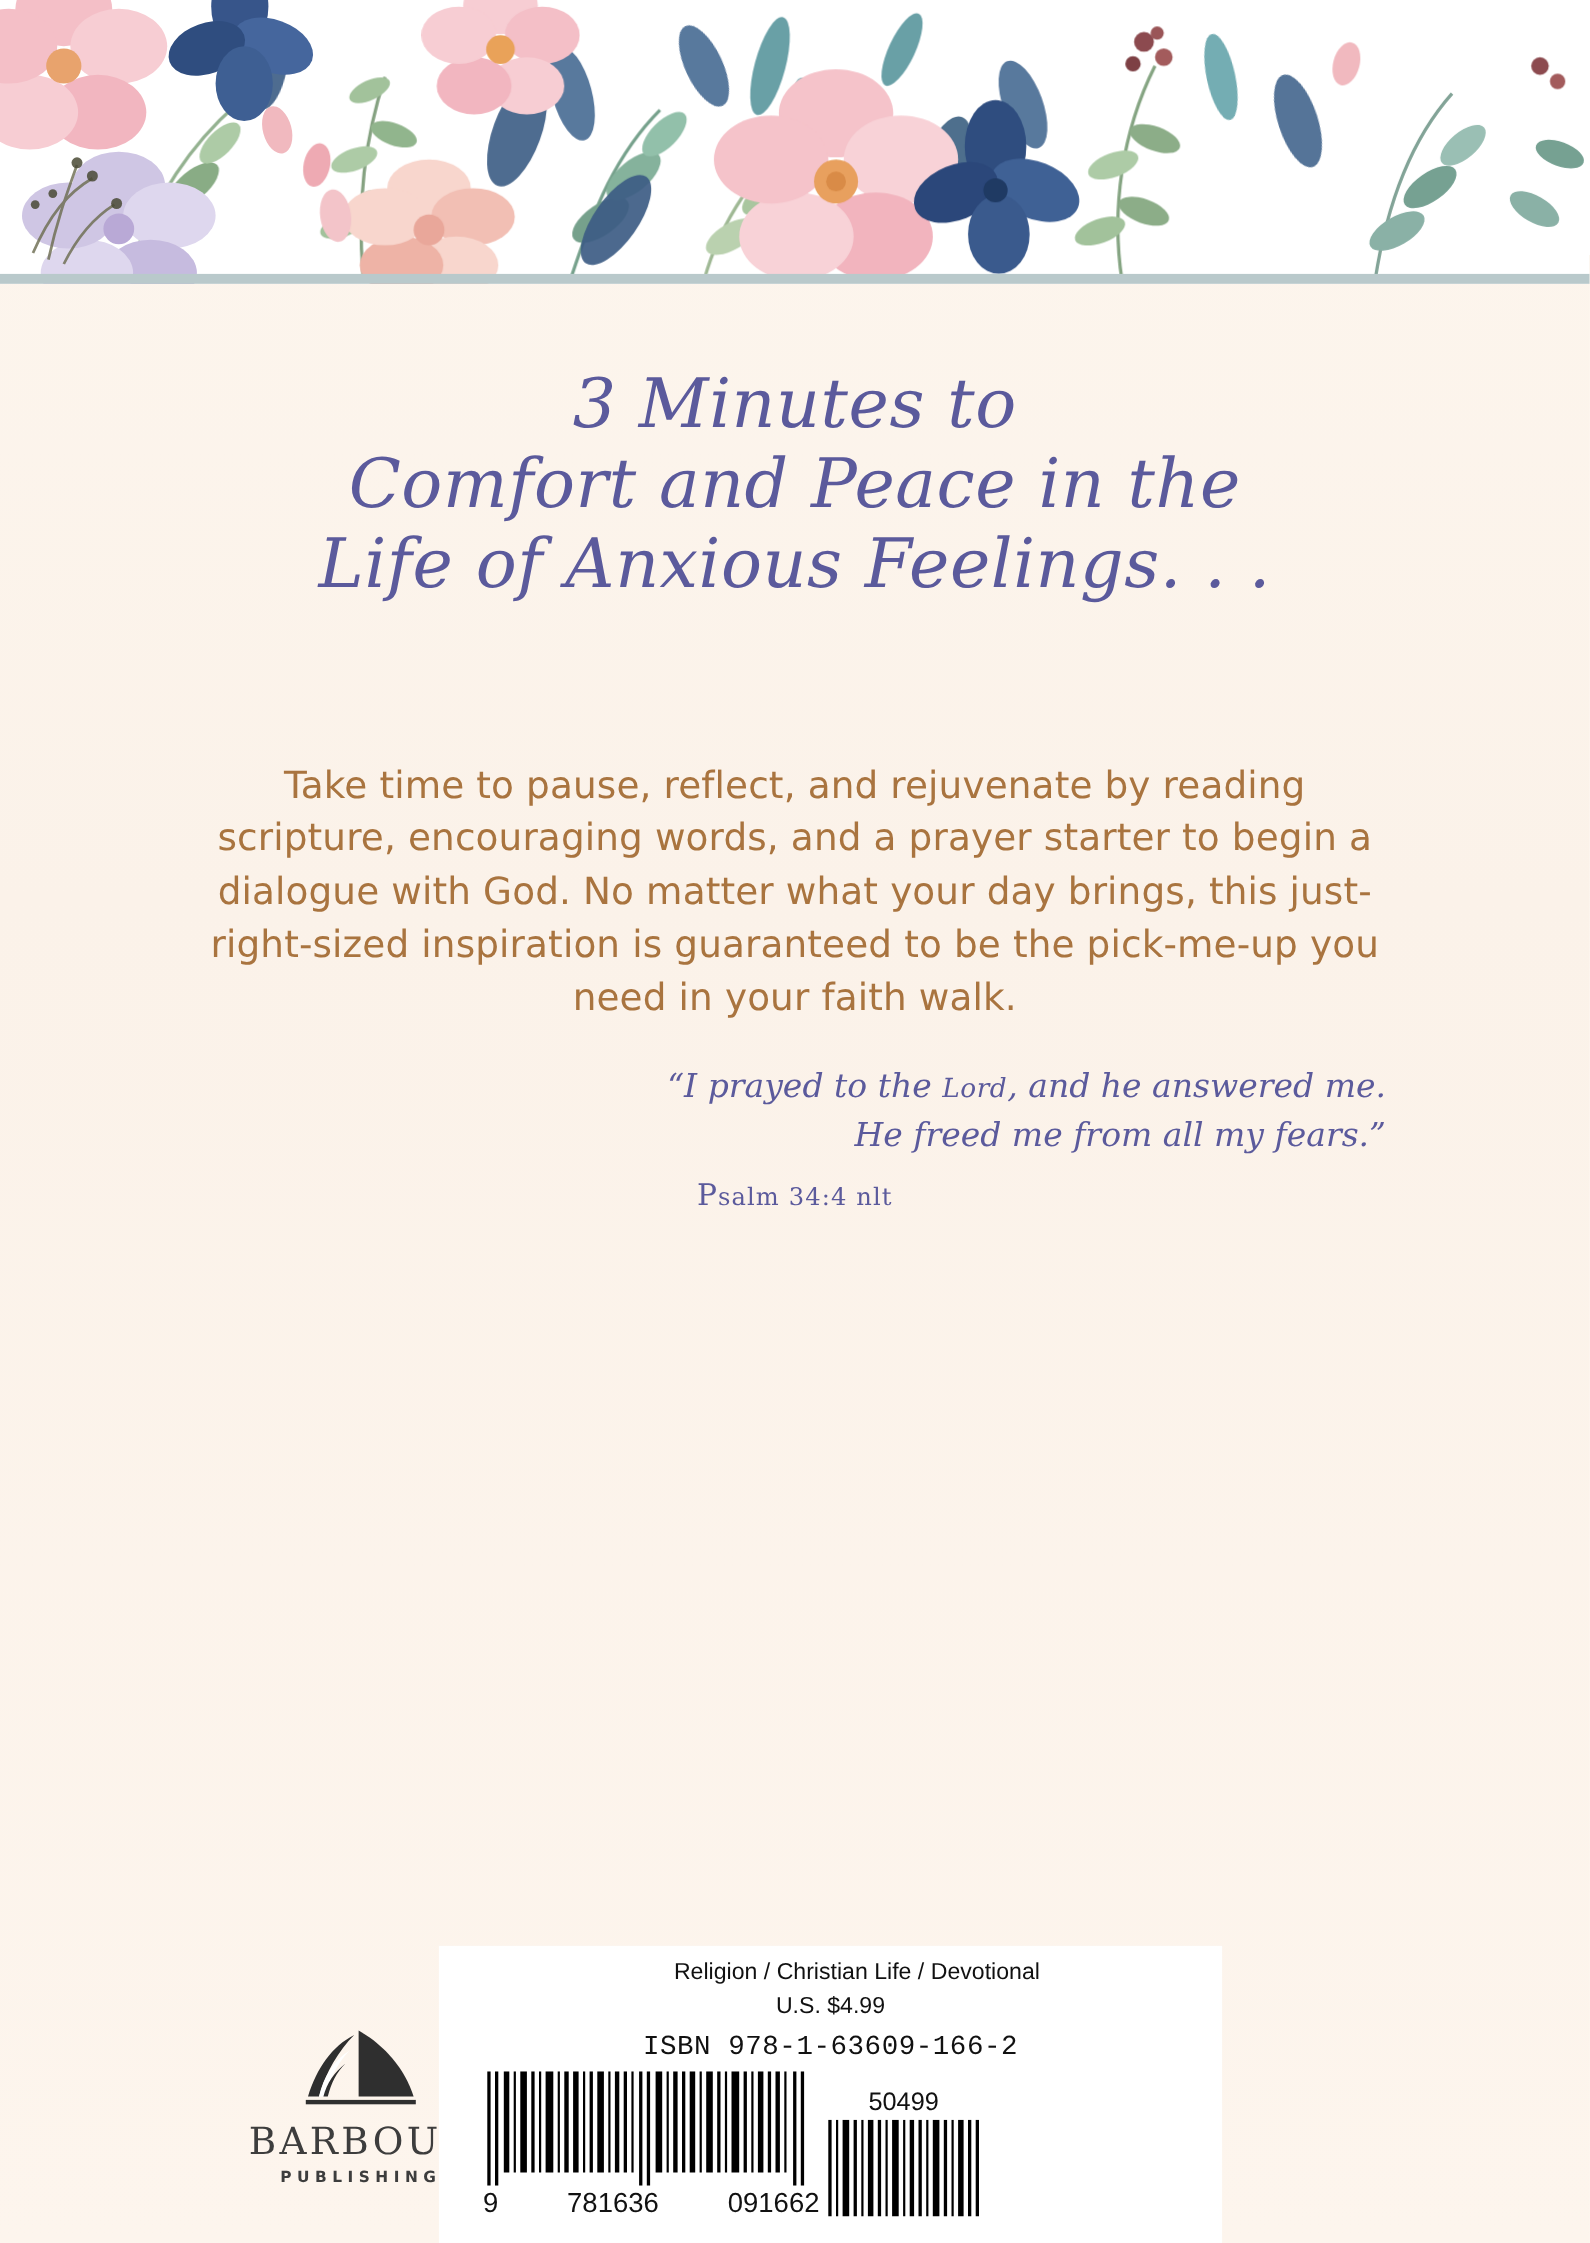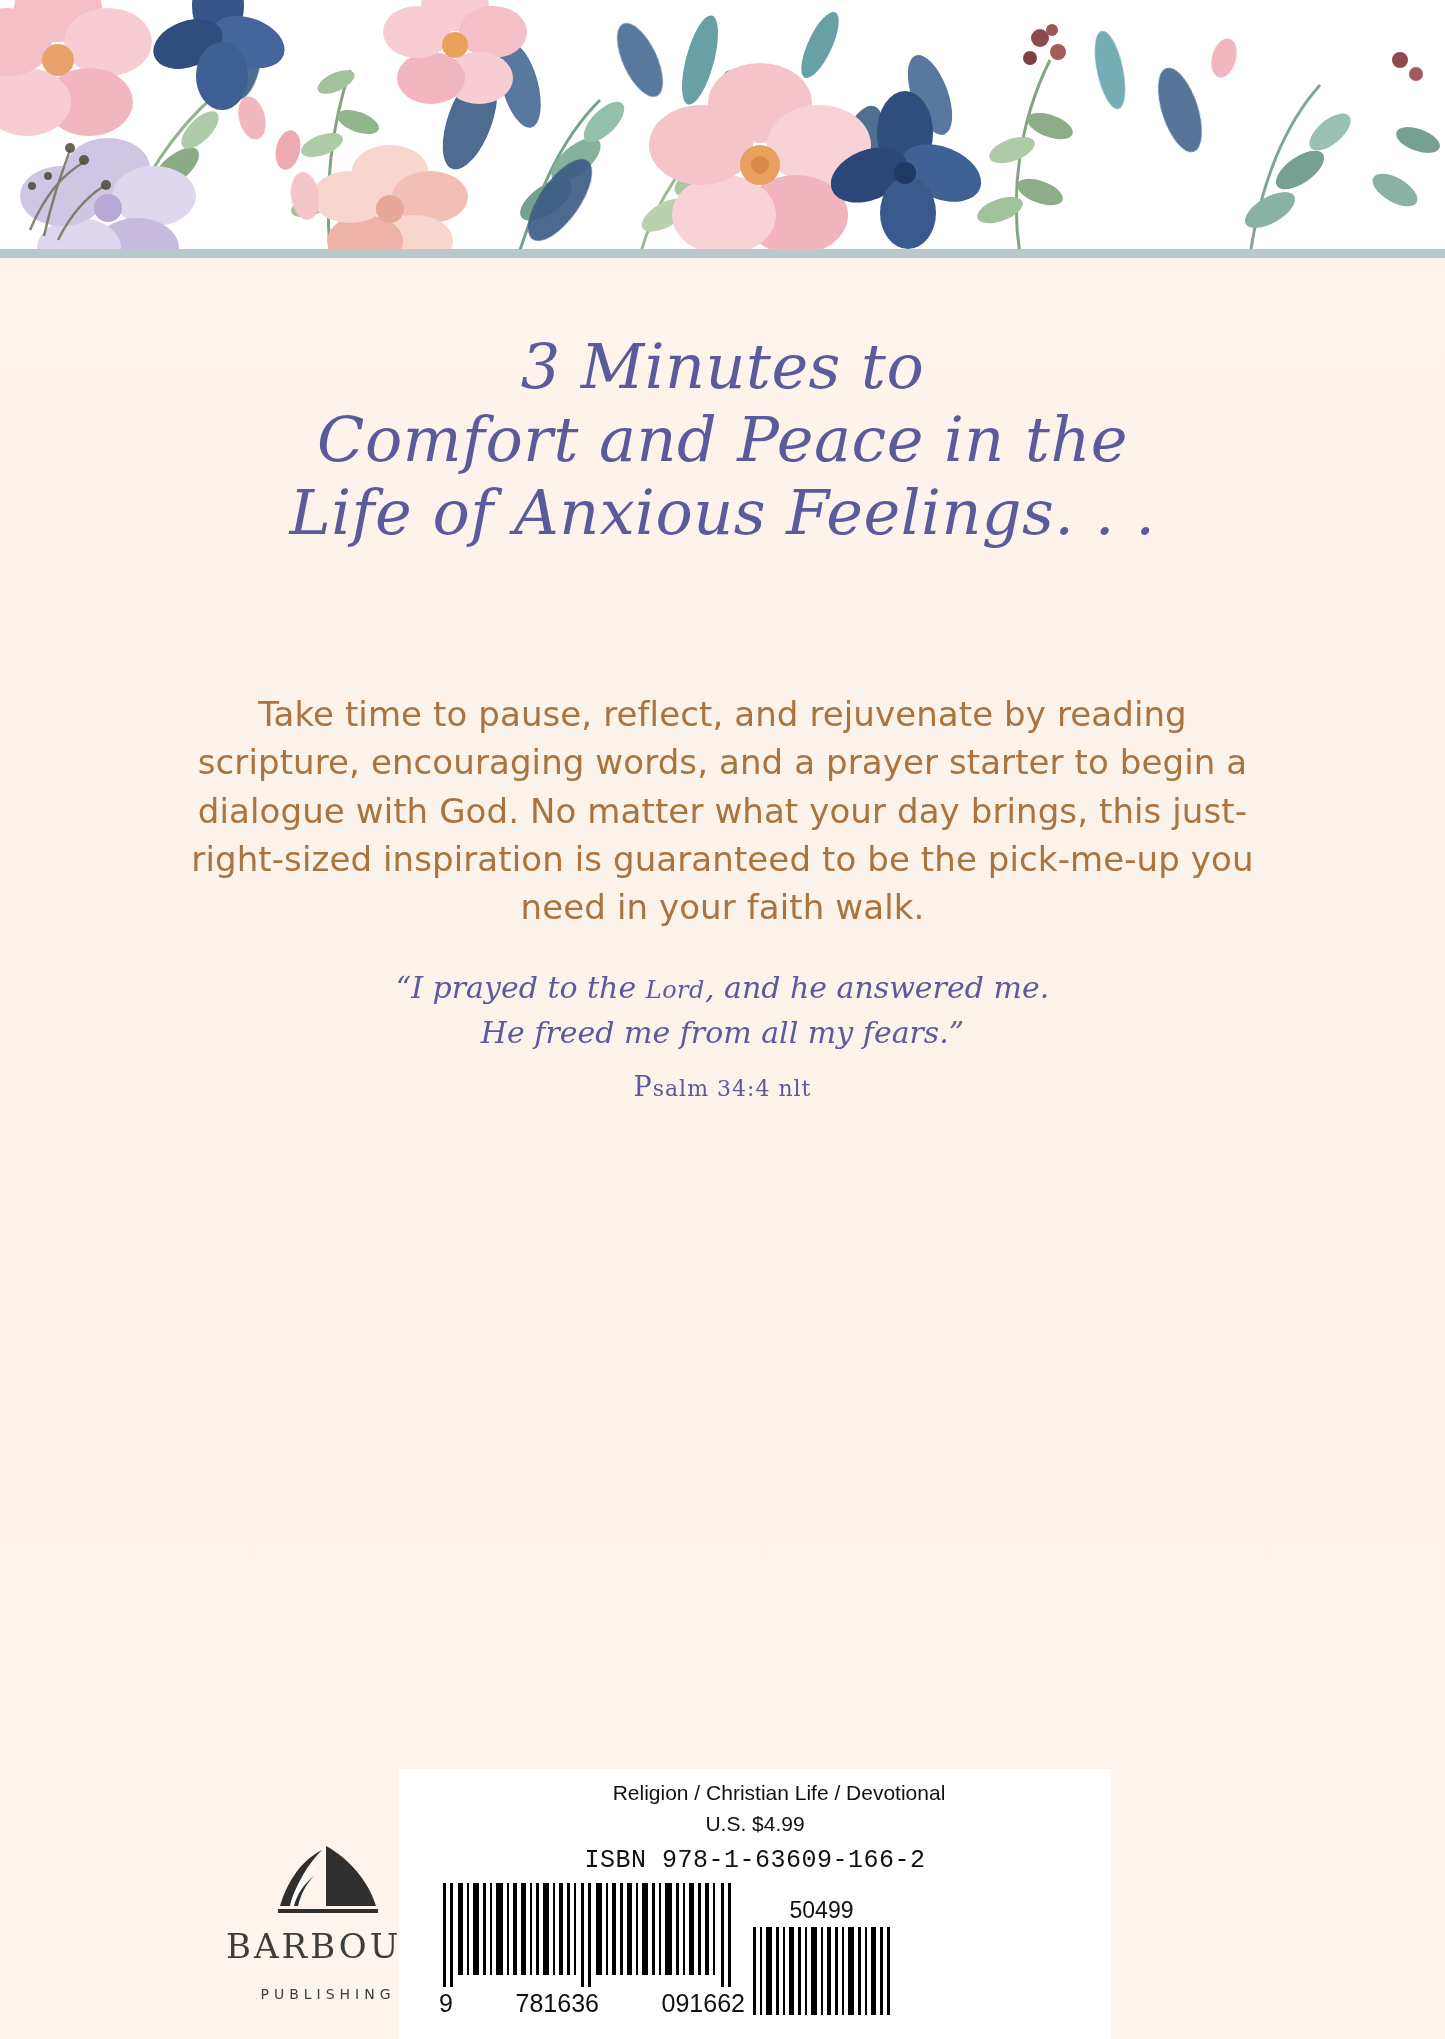--- a/index.html
+++ b/index.html
@@ -72,20 +72,21 @@
     left: 185px;
     width: 1075px;
     text-align: center;
     color: #5b5a9c;
   }
   .scripture .verse {
     font-family: "DejaVu Serif", serif;
     font-style: italic;
     font-size: 30px;
     line-height: 1.5;
+    text-align: right;
   }
   .scripture .verse .smallcap {
     font-size: 24px;
     font-variant: normal;
     letter-spacing: 0.5px;
   }
   .scripture .ref {
     margin-top: 16px;
     font-family: "DejaVu Serif", serif;
     font-size: 27px;
@@ -106,21 +107,22 @@
   .publisher .name {
     font-family: "DejaVu Serif", serif;
     font-size: 34px;
     letter-spacing: 3px;
     margin-top: 4px;
   }
   .publisher .sub {
     font-family: "DejaVu Sans", sans-serif;
     font-size: 14px;
     letter-spacing: 5px;
-    margin-top: 20px;
+    margin-top: 5px;
+    font-weight: bold;
   }
 
   
   .barcode-block {
     position: absolute;
     left: 399px;
     top: 1769px;
     width: 712px;
     height: 270px;
     background: #ffffff;

